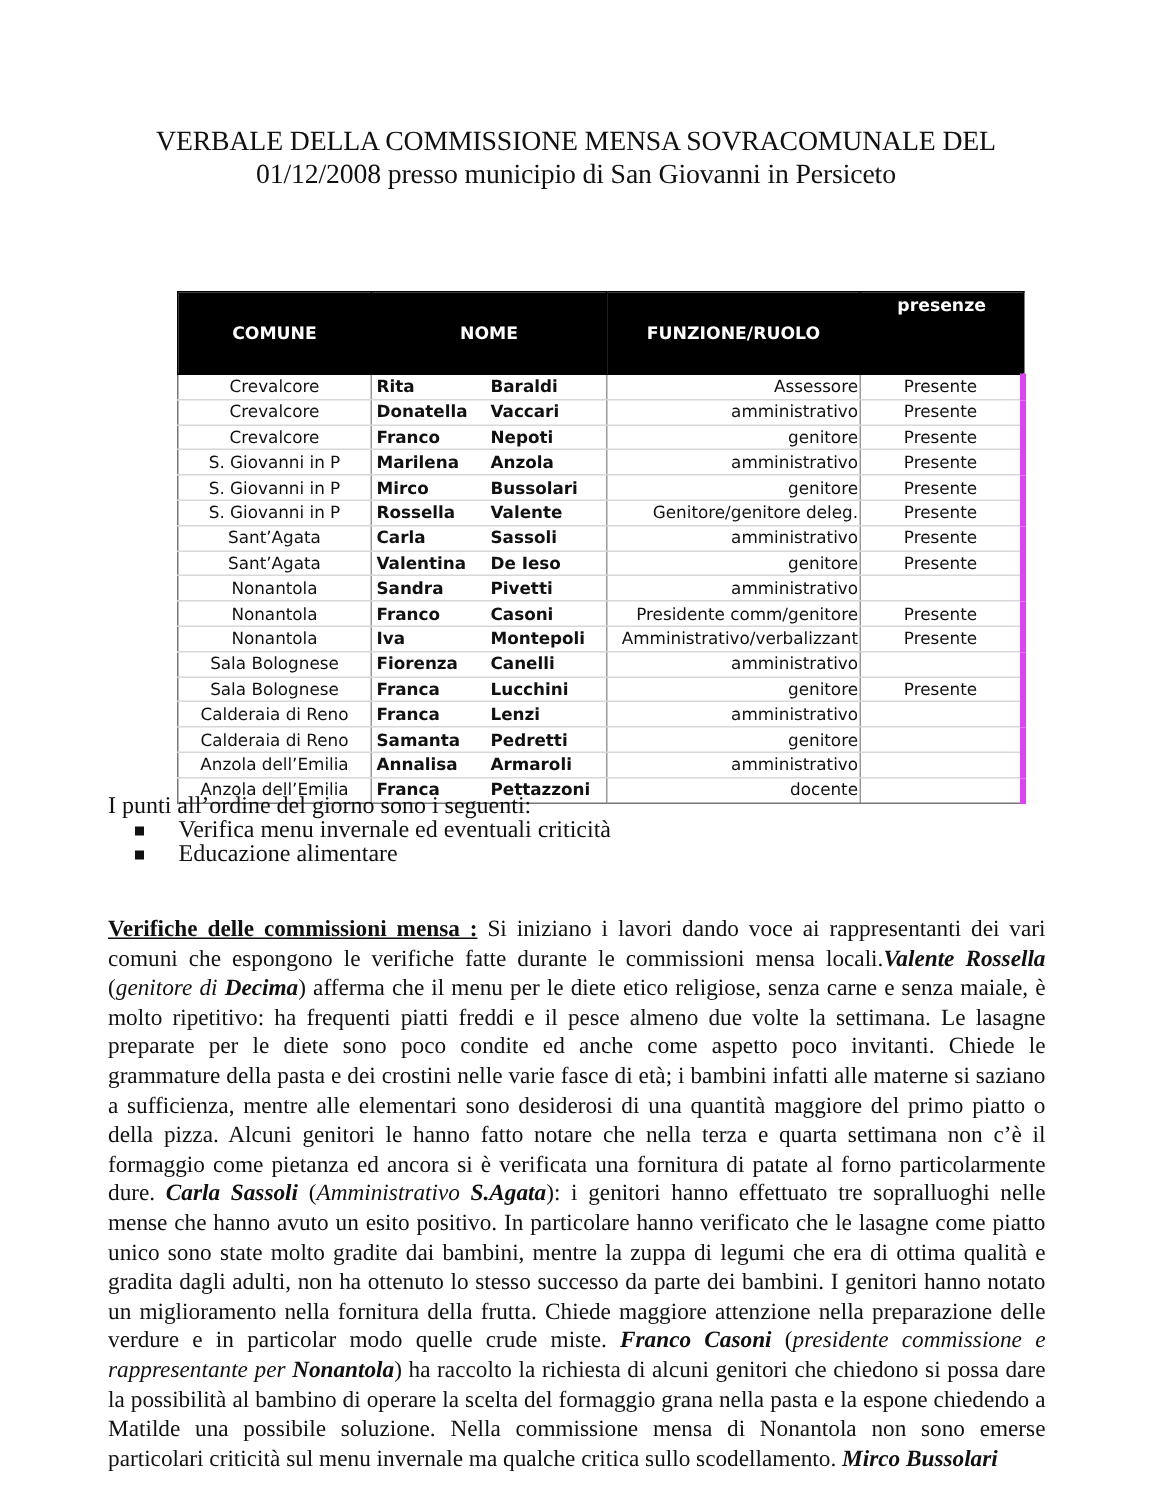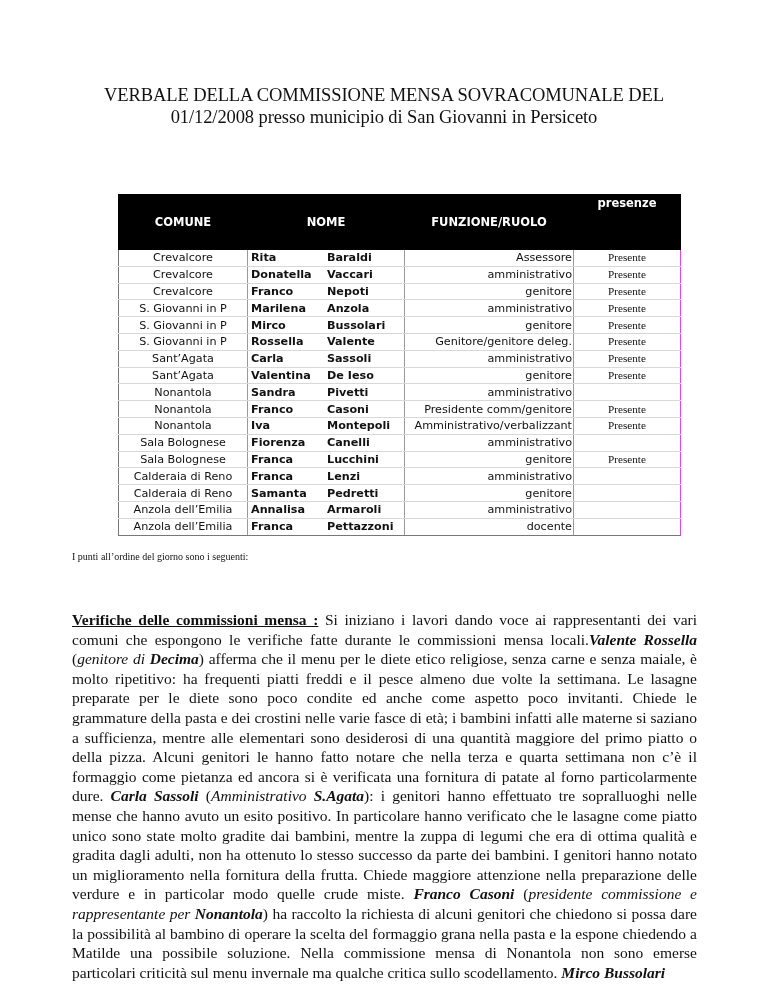--- a/index.html
+++ b/index.html
@@ -12,23 +12,23 @@
                 font-family: "DejaVu Sans", "Liberation Sans", sans-serif; font-size: 11.2px; }
     table.att th { background: #000; color: #fff; font-weight: bold; height: 22px; padding: 16px 4px;
                    font-size: 11.5px; border: 1px solid #000; }
     table.att th.pres { vertical-align: top; padding-top: 1px; }
     table.att td { height: 15.8px; line-height: 15px; padding: 0 3px; border-top: 1px solid #d8d8d8;
                    border-bottom: 1px solid #d8d8d8; white-space: nowrap; }
     table.att td.comune { width: 122px; text-align: center; border-left: 1px solid #777; border-right: 1px solid #999; }
     table.att td.first { width: 70px; font-weight: bold; border-left: 1px solid #999; }
     table.att td.last { width: 74px; font-weight: bold; border-right: 1px solid #999; }
     table.att td.ruolo { width: 166px; text-align: right; border-right: 1px solid #999; padding: 0 1px; }
-    table.att td.pres { width: 100px; text-align: center; border-right: 1px solid #d946ef; font-family: Liberation Serif, serif; }
+    table.att td.pres { width: 100px; text-align: center; border-right: 4px solid #d946ef; }
     table.att tr:last-child td { border-bottom: 1px solid #777; }
-    .intro { position: absolute; left: 72px; top: 549px; font-size: 10px; line-height: 16px; }
+    .intro { position: absolute; left: 72px; top: 530px; font-size: 16px; line-height: 16px; }
     .intro ul { margin: 0; padding: 0; list-style: none; }
     .intro li { position: relative; padding-left: 47px; }
     .intro li .bul { position: absolute; left: 18px; top: 5px; width: 6px; height: 6px; background: #111; }
     .body { position: absolute; left: 72px; top: 610px; width: 625px; font-size: 15.5px; line-height: 19.6px;
             text-align: justify; }
     .body .heading { font-weight: bold; text-decoration: underline; }
     .bi { font-weight: bold; font-style: italic; }
     .it { font-style: italic; }
   </style>
 </head>
@@ -166,15 +166,19 @@
         <td class="first">Franca</td>
         <td class="last">Pettazzoni</td>
         <td class="ruolo">docente</td>
         <td class="pres"></td>
       </tr>
     </tbody>
 </table>
 
 <div class="intro">
   <div>I punti all’ordine del giorno sono i seguenti:</div>
+  <ul>
+    <li><span class="bul"></span><span>Verifica menu invernale ed eventuali criticità</span></li>
+    <li><span class="bul"></span><span>Educazione alimentare</span></li>
+  </ul>
 </div>
 
 <div class="body"><span class="heading">Verifiche delle commissioni mensa :</span><span>   Si  iniziano i lavori dando voce ai rappresentanti dei vari comuni  che espongono le verifiche fatte durante le commissioni mensa locali.</span><span class="bi">Valente Rossella</span><span> (</span><span class="it">genitore di </span><span class="bi">Decima</span><span>) afferma che il menu per le diete etico religiose, senza carne e senza maiale, è molto ripetitivo: ha frequenti piatti freddi e il pesce almeno due volte la settimana. Le lasagne preparate per le diete sono poco condite ed anche come aspetto poco invitanti. Chiede le grammature della pasta e dei crostini nelle varie fasce di età; i bambini infatti alle materne si saziano a sufficienza, mentre alle elementari  sono desiderosi di una quantità maggiore del primo piatto o della pizza. Alcuni genitori le hanno fatto notare che nella terza e quarta settimana non c’è il formaggio come pietanza ed ancora si è verificata una fornitura di  patate al forno particolarmente dure. </span><span class="bi">Carla Sassoli</span><span> (</span><span class="it">Amministrativo </span><span class="bi">S.Agata</span><span>): i genitori hanno effettuato tre sopralluoghi   nelle mense che hanno avuto un esito positivo. In particolare hanno  verificato che le lasagne come piatto unico sono state molto gradite dai bambini, mentre la zuppa di legumi che era di ottima qualità e gradita dagli adulti, non ha ottenuto lo stesso successo da parte dei bambini. I genitori hanno notato un miglioramento nella fornitura della frutta. Chiede maggiore attenzione nella preparazione delle verdure e in particolar modo quelle crude miste. </span><span class="bi">Franco Casoni</span><span> (</span><span class="it">presidente commissione e rappresentante per </span><span class="bi">Nonantola</span><span>) ha raccolto la richiesta di alcuni genitori che chiedono si possa dare la possibilità al bambino di operare la scelta  del formaggio grana nella pasta e la espone chiedendo a Matilde una possibile soluzione. Nella commissione mensa di Nonantola non sono emerse particolari criticità sul menu invernale ma qualche critica sullo scodellamento. </span><span class="bi">Mirco Bussolari</span></div>
 
 </body></html>

